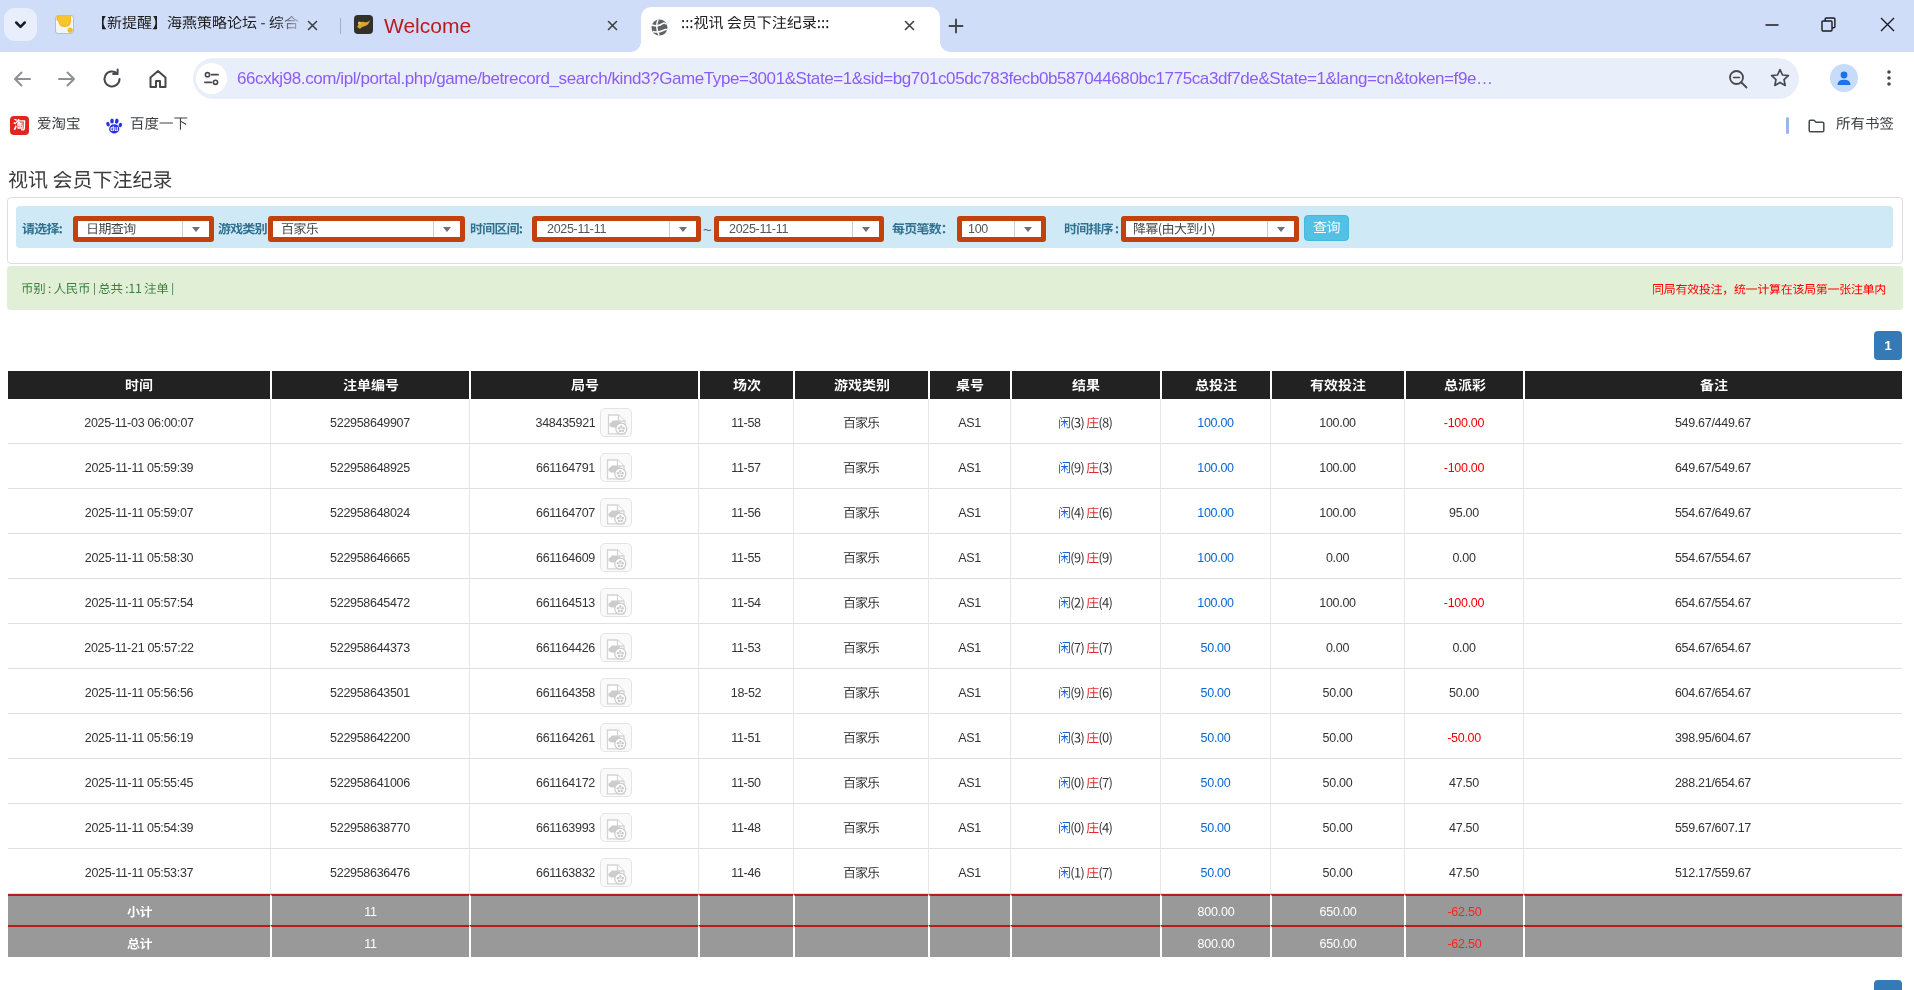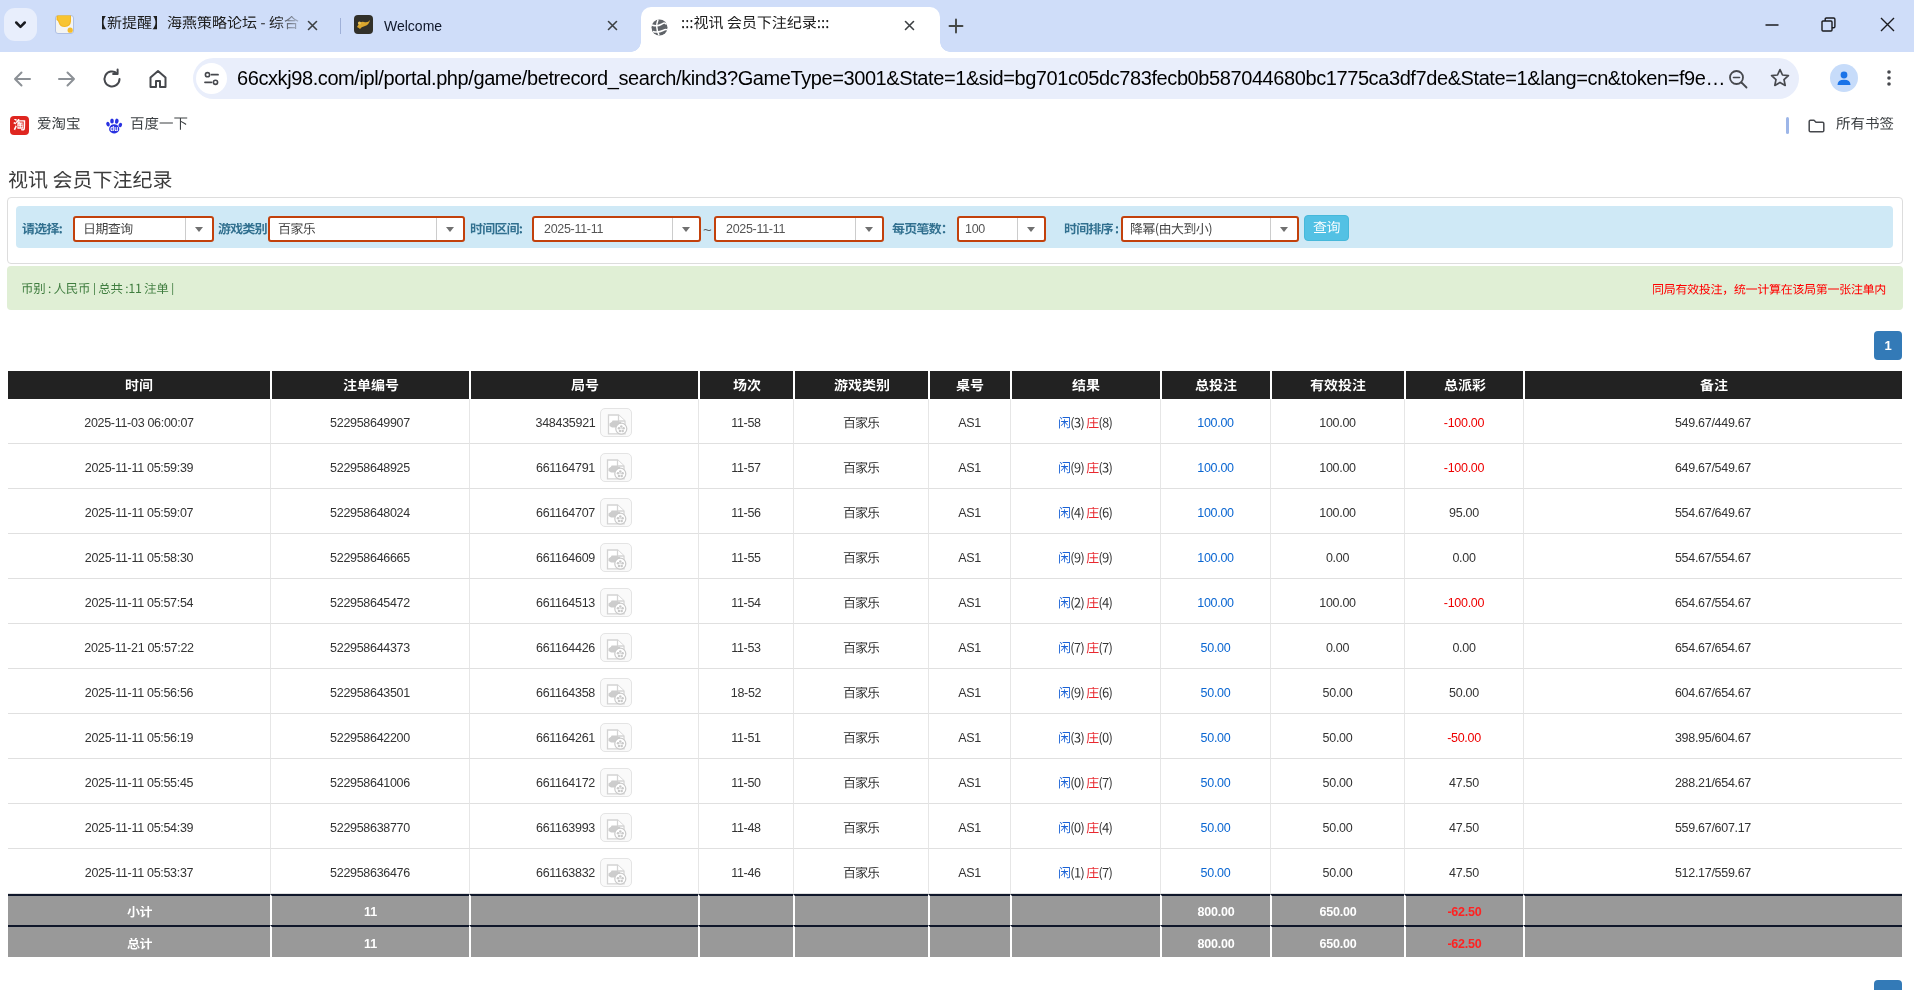--- a/index.html
+++ b/index.html
@@ -10,44 +10,44 @@
 #strip{position:absolute;left:0;top:0;width:1914px;height:52px;background:#cfddf9}
 #tsearch{position:absolute;left:4px;top:8px;width:33px;height:33px;border-radius:11px;background:#e8eefc;display:flex;align-items:center;justify-content:center}
 .tabfade{position:absolute;overflow:hidden;-webkit-mask-image:linear-gradient(90deg,#000 85%,transparent 99%);mask-image:linear-gradient(90deg,#000 85%,transparent 99%)}
 #atab{position:absolute;left:641px;top:7px;width:299px;height:45px;background:#fff;border-radius:10px 10px 0 0}
 #atab:before,#atab:after{content:"";position:absolute;bottom:0;width:10px;height:10px}
 #atab:before{left:-10px;background:radial-gradient(circle 10px at 0 0,rgba(0,0,0,0) 0 9.5px,#fff 10px)}
 #atab:after{right:-10px;background:radial-gradient(circle 10px at 10px 0,rgba(0,0,0,0) 0 9.5px,#fff 10px)}
 #toolbar{position:absolute;left:0;top:52px;width:1914px;height:53px;background:#fff}
 #pill{position:absolute;left:193px;top:6px;width:1606px;height:41px;border-radius:20.5px;background:#e9eefb}
 #chip{position:absolute;left:3px;top:5px;width:31px;height:31px;border-radius:50%;background:#fff;display:flex;align-items:center;justify-content:center}
-#url{position:absolute;left:44px;top:0;height:50px;line-height:41px;font-size:20px;color:#000000;white-space:nowrap;letter-spacing:-.41px}
+#url{position:absolute;left:44px;top:0;height:50px;line-height:41px;font-size:17px;color:#8b5cf6;white-space:nowrap;letter-spacing:-.41px}
 #avatar{position:absolute;left:1830px;top:12px;width:28px;height:28px;border-radius:50%;background:#c7dcfa;display:flex;align-items:center;justify-content:center}
 #bkbar{position:absolute;left:0;top:105px;width:1914px;height:43px;background:#fff}
 #tao{position:absolute;left:10px;top:11px;width:19px;height:19px;border-radius:4px;background:#df2620;display:flex;align-items:center;justify-content:center}
 
 #title{position:absolute;left:8px;top:171px}
 #panel{position:absolute;left:7px;top:197px;width:1896px;height:67px;background:#fff;border:1px solid #ddd;border-radius:4px}
 #band{position:absolute;left:16px;top:206px;width:1877px;height:42px;background:#cfe9f6;border-radius:4px}
 .flbl{position:absolute;top:216px;height:26px;display:flex;align-items:center}
-.combo{position:absolute;top:216px;height:26px;background:#fff;border:2px solid #c2410c;border-radius:3px;display:flex}
+.combo{position:absolute;top:216px;height:26px;background:#fff;border:5px solid #c2410c;border-radius:3px;display:flex}
 .cbody{flex:1;display:flex;align-items:center;padding-left:8px;overflow:hidden;white-space:nowrap}
 .carr{width:27px;border-left:1px solid #ccc;display:flex;align-items:center;justify-content:center}
 .tri{width:0;height:0;border-left:4.5px solid transparent;border-right:4.5px solid transparent;border-top:5.5px solid #707070}
 .itxt{font-size:12.5px;color:#555;letter-spacing:-.3px}
 #qbtn{position:absolute;left:1304px;top:215px;width:45px;height:26px;background:#53c1e4;border:1px solid #46b8da;border-radius:4px;display:flex;align-items:center;justify-content:center}
 #gbar{position:absolute;left:7px;top:266px;width:1896px;height:44px;background:#e0efd5;border-radius:4px}
 .pag{position:absolute;left:1874px;width:28px;height:29px;background:#337ab7;border-radius:4px;color:#fff;font-size:13px;font-weight:bold;display:flex;align-items:center;justify-content:center}
 
 #tbl{position:absolute;left:8px;top:371px;width:1894px;border-collapse:separate;border-spacing:0;table-layout:fixed}
 #tbl th{background:#222;height:28px;padding:0}
 #tbl th+th{border-left:2px solid #fff}
 #tbl td{background:#fff;height:45px;padding:3px 0 0 0;text-align:center;vertical-align:middle;border-bottom:1px solid #e0e0e0;font-size:12.5px;color:#333;letter-spacing:-.3px}
 #tbl td+td{border-left:1px solid #e6e6e6}
-#tbl .ft td{background:#999;height:31px;border-bottom:none;border-top:2px solid #0f172a;font-weight:bold;color:#fff;letter-spacing:-.2px}
+#tbl .ft td{background:#999;height:31px;border-bottom:none;border-top:2px solid #b91c1c;font-weight:normal;color:#fff;letter-spacing:-.2px}
 #tbl .ft td+td{border-left:2px solid #fff}
 #tbl td .ct,#tbl th .ct{display:inline-block;vertical-align:middle}
 #tbl td.bd{color:#0a66d2}
 #tbl td.rd{color:#e00}
 .gao{display:inline-flex;align-items:center;gap:5px;vertical-align:middle}
 .mbtn{width:32px;height:29px;background:#fafafa;border:1px solid #e4e4e4;border-radius:5px;display:flex;align-items:center;justify-content:center}
 </style></head><body>
 <div id="strip">
 <div id="tsearch">
       <svg width="15" height="15" viewBox="0 0 15 15">
@@ -80,21 +80,21 @@
       </svg>
     </div>
 <div class="ab" style="left:340px;top:18px;width:1px;height:16px;background:#9fb0d8"></div>
 <div class="ab" style="left:354px;top:15px">
       <svg width="19" height="19" viewBox="0 0 19 19">
         <rect x="0" y="0" width="19" height="19" rx="4" fill="#31302a"></rect>
         <path d="M3 12 Q6 6 10 7 Q14 8 16 5 Q15 10 11 11 Q7 12 6 14 Q5 13 3 12Z" fill="#d9a62e"></path>
         <circle cx="5.5" cy="8" r="1.6" fill="#e8c159"></circle>
       </svg>
     </div>
-<div class="ab" style="left:384px;top:17px;font-size:14px;color:#0f172a;line-height:18px">Welcome</div>
+<div class="ab" style="left:384px;top:17px;font-size:21px;color:#b91c1c;line-height:18px">Welcome</div>
 <div class="ab" style="left:606px;top:19px">
       <svg width="13" height="13" viewBox="0 0 13 13">
         <path d="M2.5 2.5 L10.5 10.5 M10.5 2.5 L2.5 10.5" stroke="#3c4043" stroke-width="1.6" stroke-linecap="round"></path>
       </svg>
     </div>
 <div id="atab"></div>
 <div class="ab" style="left:650px;top:18px">
       <svg width="19" height="19" viewBox="0 0 19 19">
         <circle cx="9.5" cy="9.5" r="8" fill="#5f6368"></circle>
         <path d="M2 7 Q7 9 12 6 Q15 4 16.5 6.5 M3 13.5 Q8 15 13 12.5 Q16 11 17 12" stroke="#fff" stroke-width="1.5" fill="none"></path>

